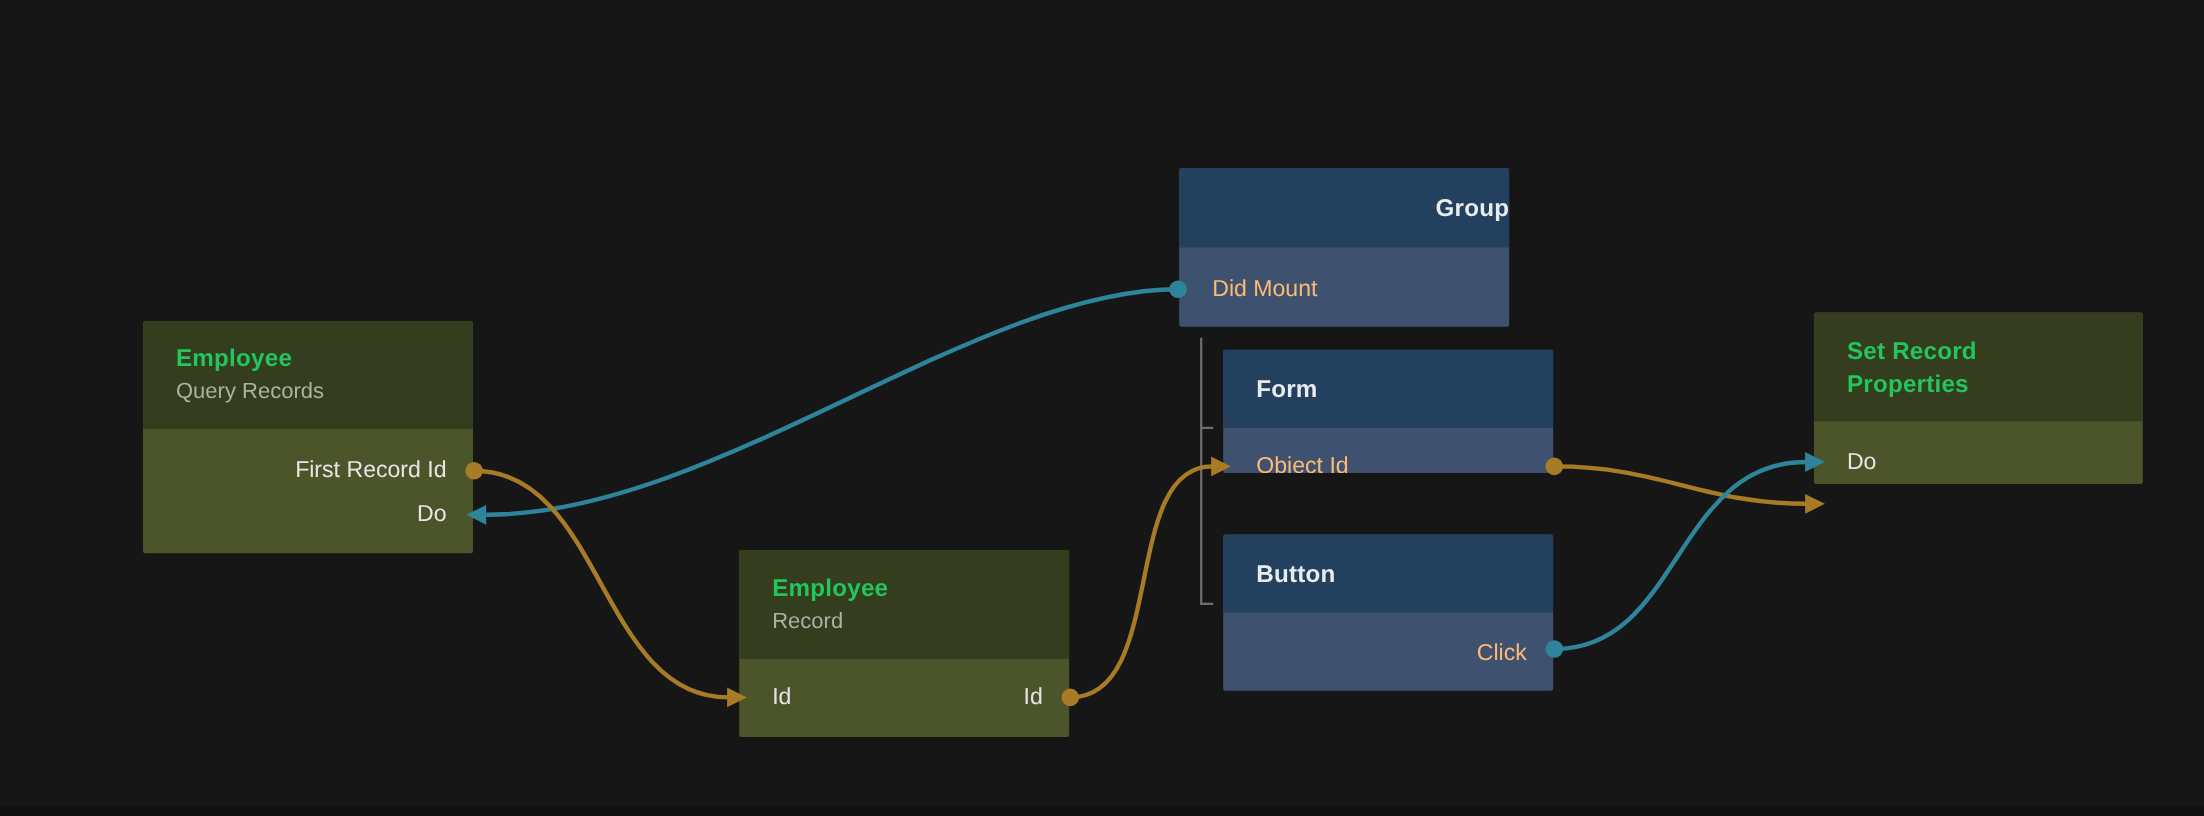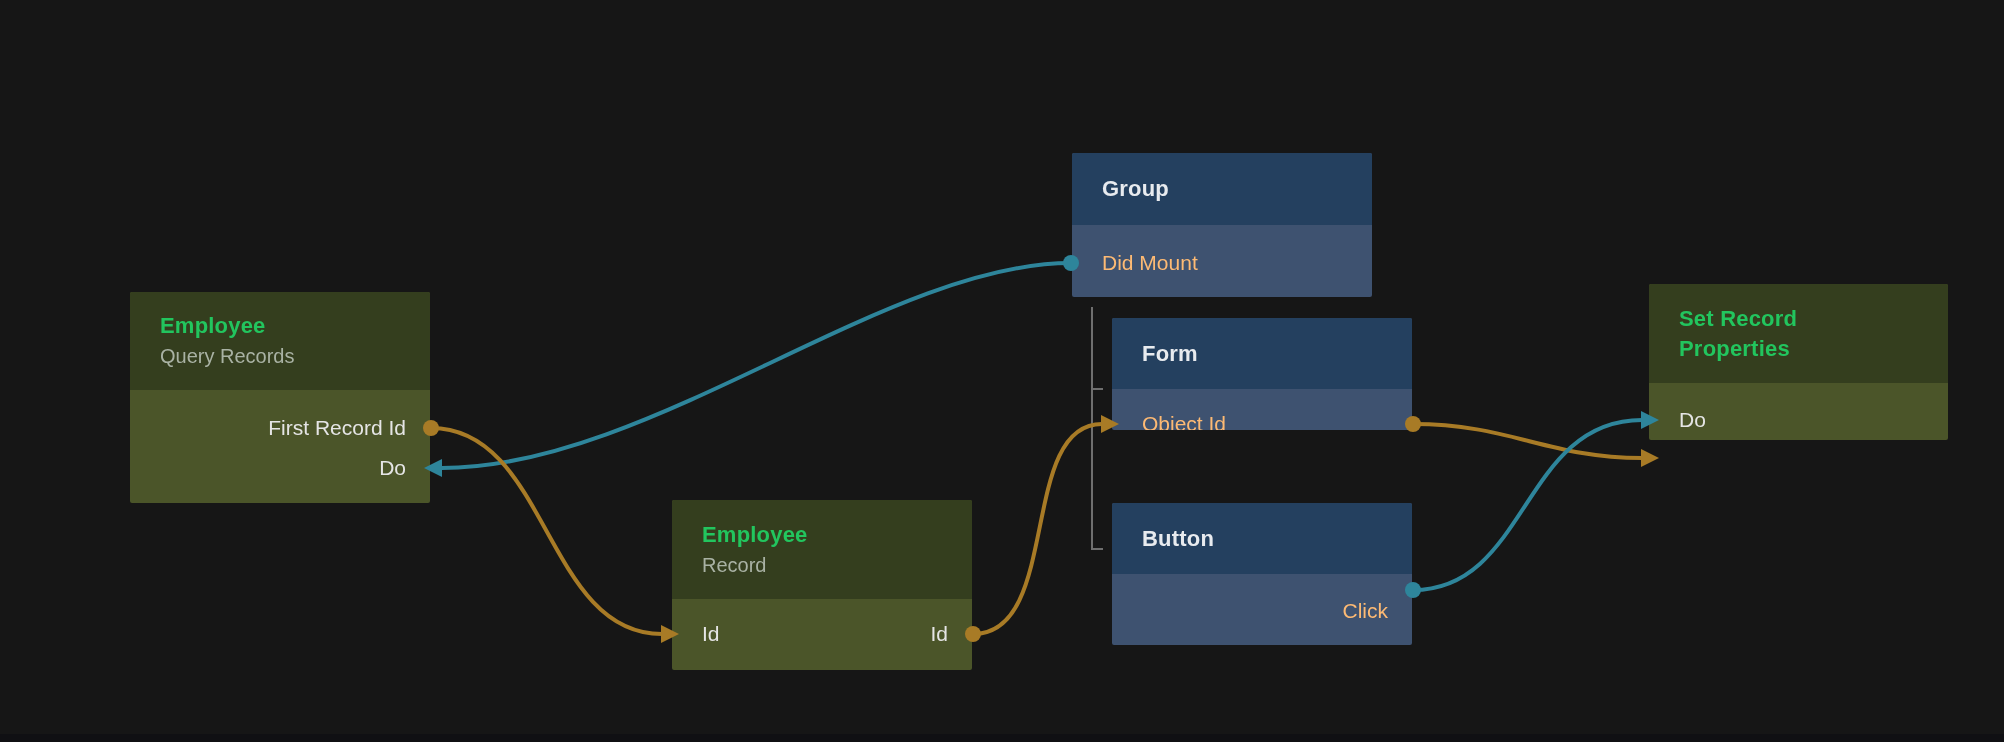--- a/index.html
+++ b/index.html
@@ -37,34 +37,34 @@
   <div class="node green" style="left:130px; top:292px; width:300px; height:211px;">
     <div class="node-header" style="height:98px;">
       <div class="node-title">Employee</div>
       <div class="node-subtitle">Query Records</div>
     </div>
     <div class="port right" style="top:125px;">First Record Id</div>
     <div class="port right" style="top:165px;">Do</div>
   </div>
 
   <div class="node blue" style="left:1072px; top:153px; width:300px; height:144px;">
-    <div class="node-header" style="height:72px;">
+    <div class="node-header" style="height:72px;text-align:right;">
       <div class="node-title">Group</div>
     </div>
     <div class="port left" style="top:99px;">Did Mount</div>
   </div>
 
   <div class="node blue" style="left:1112px; top:318px; width:300px; height:112px;">
     <div class="node-header" style="height:71px;">
       <div class="node-title">Form</div>
     </div>
     <div class="port left" style="top:95px;">Object Id</div>
   </div>
 
-  <div class="node blue" style="left:1112px; top:503px; width:300px; height:142px;">
+  <div class="node blue" style="left:1112px; top:486px; width:300px; height:142px;">
     <div class="node-header" style="height:71px;">
       <div class="node-title">Button</div>
     </div>
     <div class="port right" style="top:97px;">Click</div>
   </div>
 
   <div class="node green" style="left:672px; top:500px; width:300px; height:170px;">
     <div class="node-header" style="height:99px;">
       <div class="node-title">Employee</div>
       <div class="node-subtitle">Record</div>

